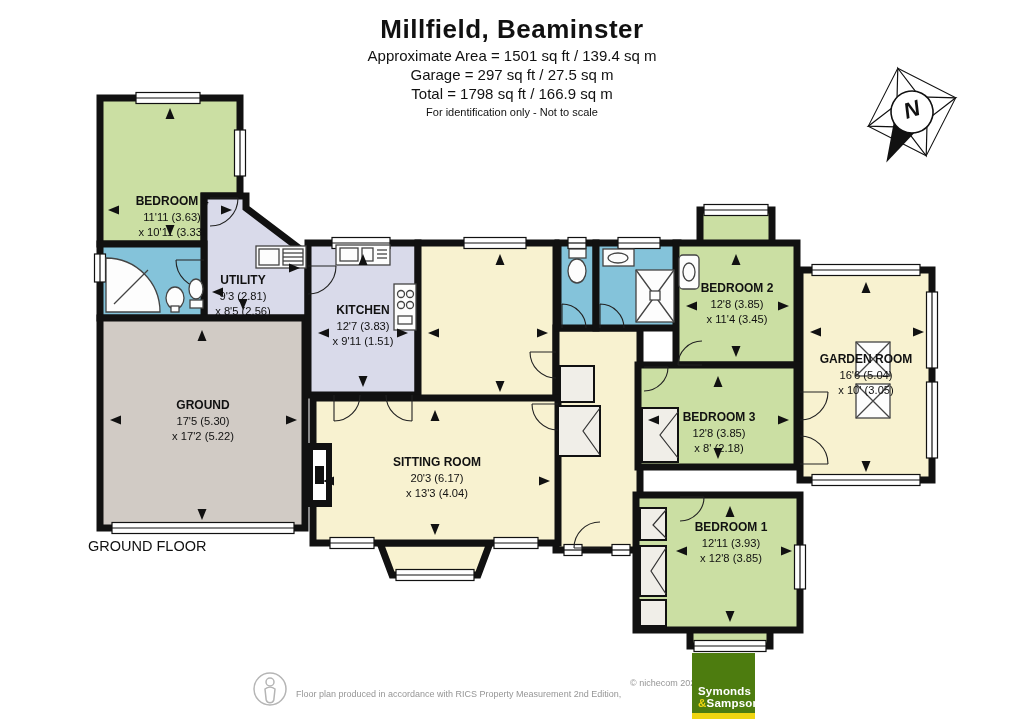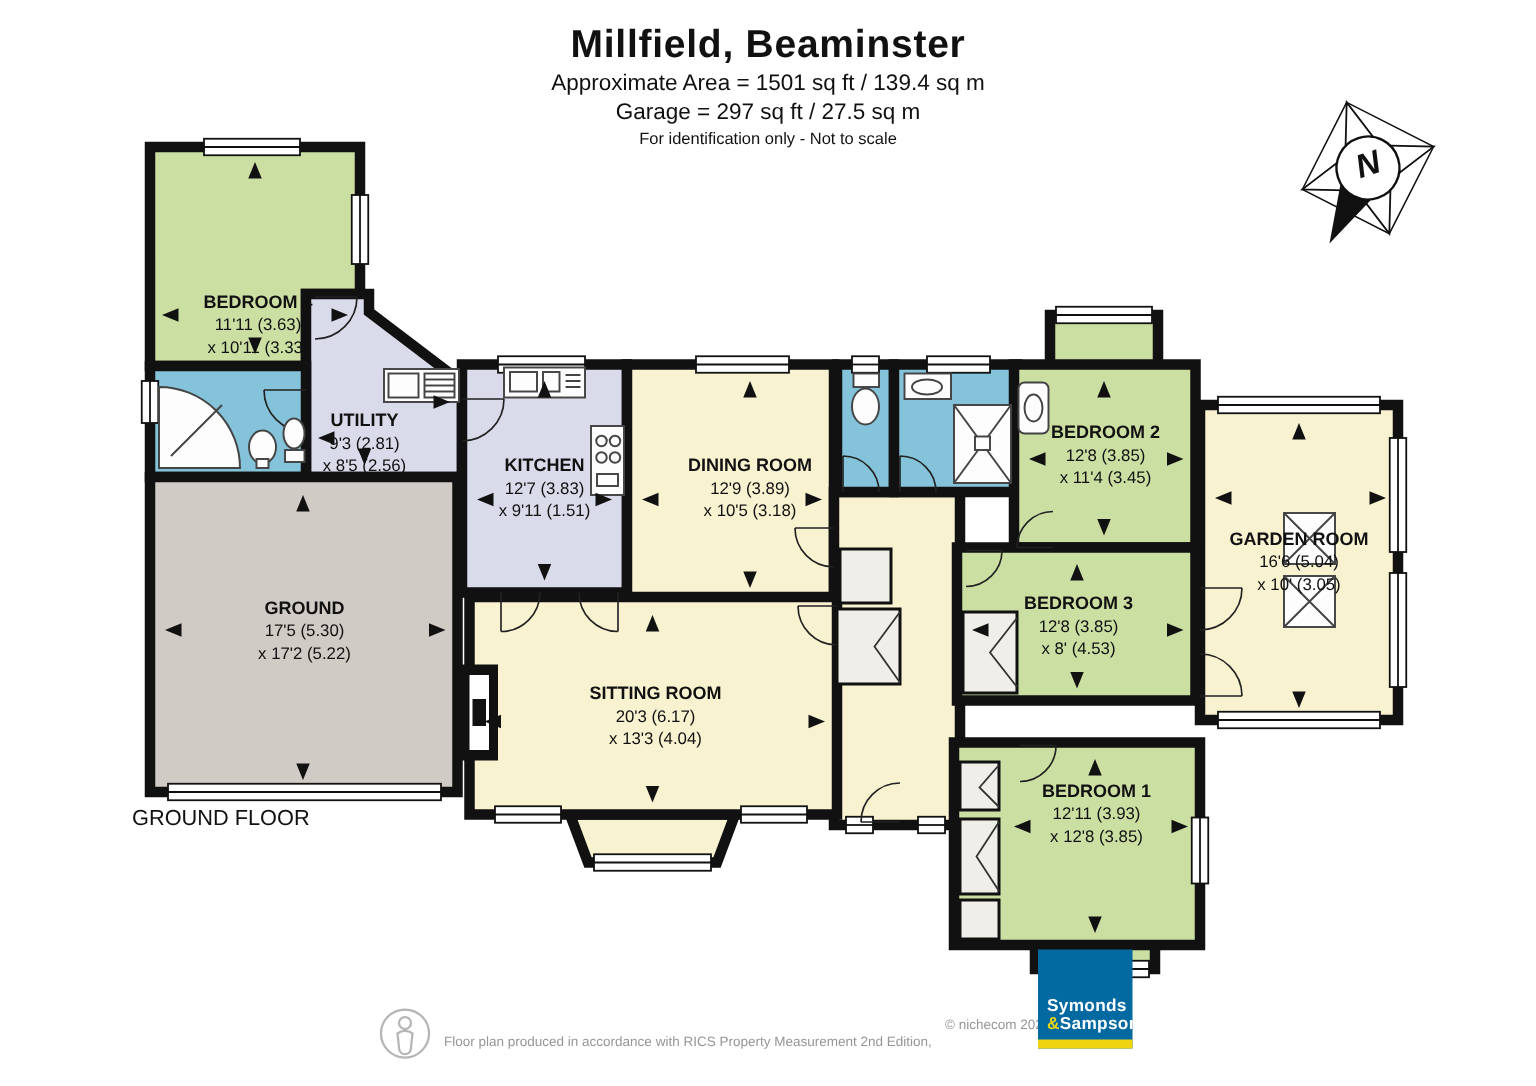--- a/index.html
+++ b/index.html
@@ -16,21 +16,21 @@
   .room-name{font-weight:bold;font-size:12px;}
   .room-dim{font-size:11.2px;}
   .floor-label{position:absolute;left:88px;top:538px;font-size:14.5px;font-weight:normal;}
   
   .compass-n{position:absolute;left:912px;top:111px;transform:translate(-50%,-54%) rotate(-18deg);
              font-size:22px;font-weight:bold;font-style:italic;}
   
   .footer-text{position:absolute;left:296px;top:666px;font-size:9px;line-height:11.5px;
                color:#969696;white-space:pre;}
   .footer-copy{position:absolute;left:630px;top:678px;font-size:9px;color:#969696;white-space:pre;}
-  .logo{position:absolute;left:692px;top:633px;width:63px;height:66px;background:#0369a1;}
+  .logo{position:absolute;left:692px;top:653px;width:63px;height:66px;background:#4d7c0f;}
   .logo-bar{position:absolute;left:0;bottom:0;width:100%;height:6px;background:#efd511;}
   .logo-text{position:absolute;left:6px;bottom:10px;color:#fff;font-size:11.5px;
              font-weight:bold;line-height:11.5px;letter-spacing:.2px;}
   .logo-amp{color:#efd511;}
   svg{position:absolute;left:0;top:0;}
 </style>
 </head>
 <body>
 
 <div class="page">
@@ -265,69 +265,65 @@
       <circle cx="270" cy="689" r="16"></circle>
       <circle cx="270" cy="682" r="4"></circle>
       <path d="M265,689 a8,8 0 0 1 10,0 l-1.2,11 a4,4 0 0 1 -7.6,0 Z"></path>
     </g>
   </svg>
 
   <div class="hdr">
     <div class="hdr-title">Millfield, Beaminster</div>
     <div class="hdr-line">Approximate Area = 1501 sq ft / 139.4 sq m</div>
     <div class="hdr-line">Garage = 297 sq ft / 27.5 sq m</div>
+    <div class="hdr-line">Total = 1798 sq ft / 166.9 sq m</div>
     <div class="hdr-note">For identification only - Not to scale</div>
   </div>
 
   <div class="compass-n">N</div>
 
   <div class="room-label" style="left:172px;top:194px;">
     <div class="room-name">BEDROOM 4</div>
     <div class="room-dim">11'11 (3.63)</div>
     <div class="room-dim">x 10'11 (3.33)</div>
   </div>
   <div class="room-label" style="left:243px;top:273px;">
     <div class="room-name">UTILITY</div>
     <div class="room-dim">9'3 (2.81)</div>
     <div class="room-dim">x 8'5 (2.56)</div>
   </div>
   <div class="room-label" style="left:363px;top:303px;">
     <div class="room-name">KITCHEN</div>
     <div class="room-dim">12'7 (3.83)</div>
     <div class="room-dim">x 9'11 (1.51)</div>
   </div>
-  <div class="room-label" style="left:500px;top:303px;">
-    <div class="room-name">DINING ROOM</div>
-    <div class="room-dim">12'9 (3.89)</div>
-    <div class="room-dim">x 10'5 (3.18)</div>
-  </div>
   <div class="room-label" style="left:203px;top:398px;">
     <div class="room-name">GROUND</div>
     <div class="room-dim">17'5 (5.30)</div>
     <div class="room-dim">x 17'2 (5.22)</div>
   </div>
   <div class="room-label" style="left:437px;top:455px;">
     <div class="room-name">SITTING ROOM</div>
     <div class="room-dim">20'3 (6.17)</div>
     <div class="room-dim">x 13'3 (4.04)</div>
   </div>
   <div class="room-label" style="left:737px;top:281px;">
     <div class="room-name">BEDROOM 2</div>
     <div class="room-dim">12'8 (3.85)</div>
     <div class="room-dim">x 11'4 (3.45)</div>
   </div>
   <div class="room-label" style="left:866px;top:320px;margin-top:32px;">
     <div class="room-name">GARDEN ROOM</div>
     <div class="room-dim">16'6 (5.04)</div>
     <div class="room-dim">x 10' (3.05)</div>
   </div>
-  <div class="room-label" style="left:719px;top:395px;">
+  <div class="room-label" style="left:719px;top:410px;">
     <div class="room-name">BEDROOM 3</div>
     <div class="room-dim">12'8 (3.85)</div>
-    <div class="room-dim">x 8' (4.53)</div>
+    <div class="room-dim">x 8' (2.18)</div>
   </div>
   <div class="room-label" style="left:731px;top:520px;">
     <div class="room-name">BEDROOM 1</div>
     <div class="room-dim">12'11 (3.93)</div>
     <div class="room-dim">x 12'8 (3.85)</div>
   </div>
 
   <div class="floor-label">GROUND FLOOR</div>
 
   <div class="footer-text">

